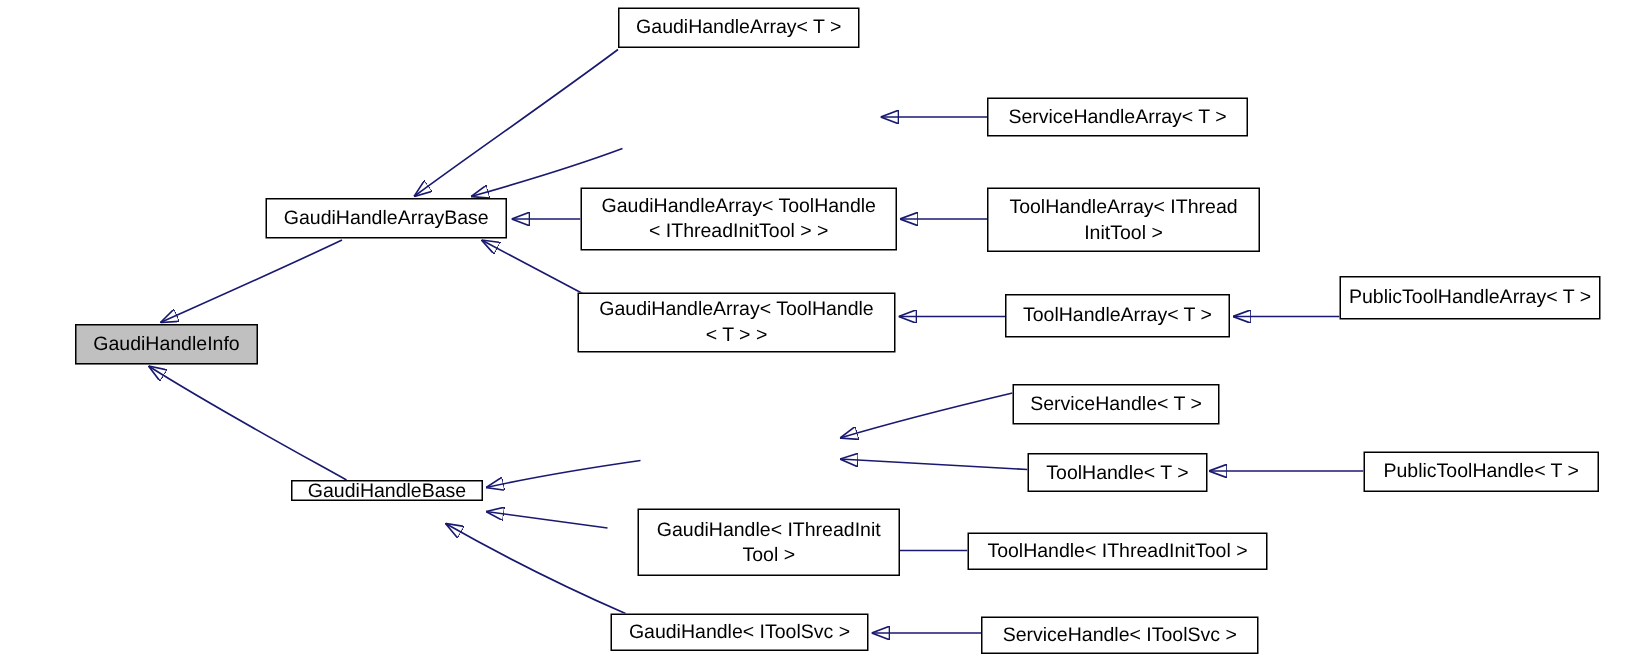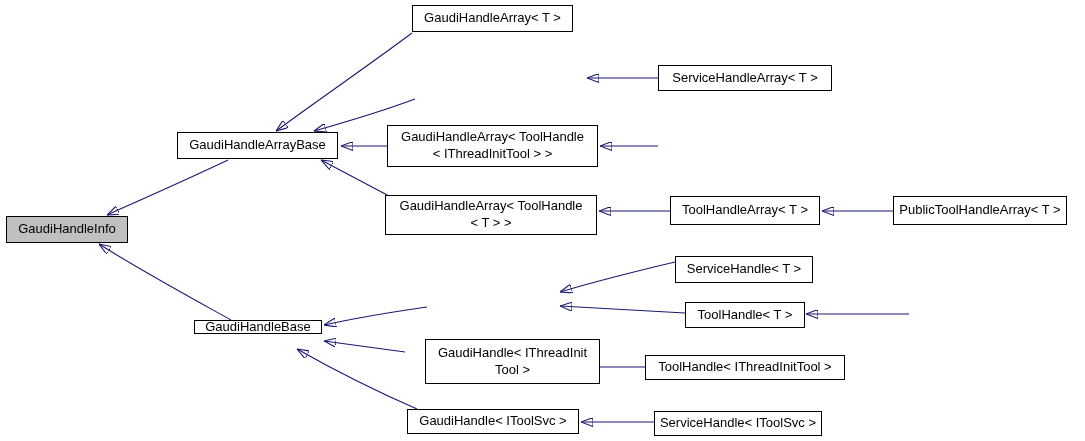--- a/index.html
+++ b/index.html
@@ -25,21 +25,21 @@
     display: flex;
     flex-direction: column;
     align-items: center;
     justify-content: center;
     text-align: right;
     font-size: 13px;
     line-height: 1.28;
     color: #000000;
     white-space: nowrap;
   }
-  .node.selected { background: #c0c0c0; }
+  .node.selected { background: #c0c0c0; margin-left: 44px; }
 </style>
 </head>
 <body>
 
 <div class="canvas">
 
   <svg class="edges" width="1085" height="441" viewBox="0 0 1085 441" xmlns="http://www.w3.org/2000/svg">
     <defs>
       <marker id="arrow" markerUnits="userSpaceOnUse" markerWidth="12" markerHeight="9" refX="12" refY="4.5" orient="auto">
         <path d="M0,0 L12,4.5 L0,9 z" fill="#191970" stroke="none"></path>
@@ -89,49 +89,56 @@
 
   <div class="node" style="left:385px;top:195px;width:212px;height:40px">
     <span>GaudiHandleArray&lt; ToolHandle</span>
     <span>&lt; T &gt; &gt;</span>
   </div>
 
   <div class="node" style="left:658px;top:65px;width:174px;height:26px">
     <span>ServiceHandleArray&lt; T &gt;</span>
   </div>
 
+  <div class="node" style="left:658px;top:125px;width:182px;height:43px">
+    <span>ToolHandleArray&lt; IThread</span>
+    <span>InitTool &gt;</span>
+  </div>
 
   <div class="node" style="left:670px;top:196px;width:150px;height:29px">
     <span>ToolHandleArray&lt; T &gt;</span>
   </div>
 
-  <div class="node" style="left:893px;top:196px;width:174px;height:29px">
+  <div class="node" style="left:893px;top:184px;width:174px;height:29px">
     <span>PublicToolHandleArray&lt; T &gt;</span>
   </div>
 
 
   <div class="node" style="left:675px;top:256px;width:138px;height:27px">
     <span>ServiceHandle&lt; T &gt;</span>
   </div>
 
   <div class="node" style="left:685px;top:302px;width:120px;height:26px">
     <span>ToolHandle&lt; T &gt;</span>
   </div>
 
+  <div class="node" style="left:909px;top:301px;width:157px;height:27px">
+    <span>PublicToolHandle&lt; T &gt;</span>
+  </div>
 
   <div class="node" style="left:425px;top:339px;width:175px;height:45px">
     <span>GaudiHandle&lt; IThreadInit</span>
     <span>Tool &gt;</span>
   </div>
 
   <div class="node" style="left:645px;top:355px;width:200px;height:25px">
     <span>ToolHandle&lt; IThreadInitTool &gt;</span>
   </div>
 
   <div class="node" style="left:407px;top:409px;width:172px;height:25px">
     <span>GaudiHandle&lt; IToolSvc &gt;</span>
   </div>
 
-  <div class="node" style="left:654px;top:411px;width:168px;height:25px">
+  <div class="node" style="left:654px;top:411px;width:185px;height:25px">
     <span>ServiceHandle&lt; IToolSvc &gt;</span>
   </div>
 
 </div>
 
 </body></html>

